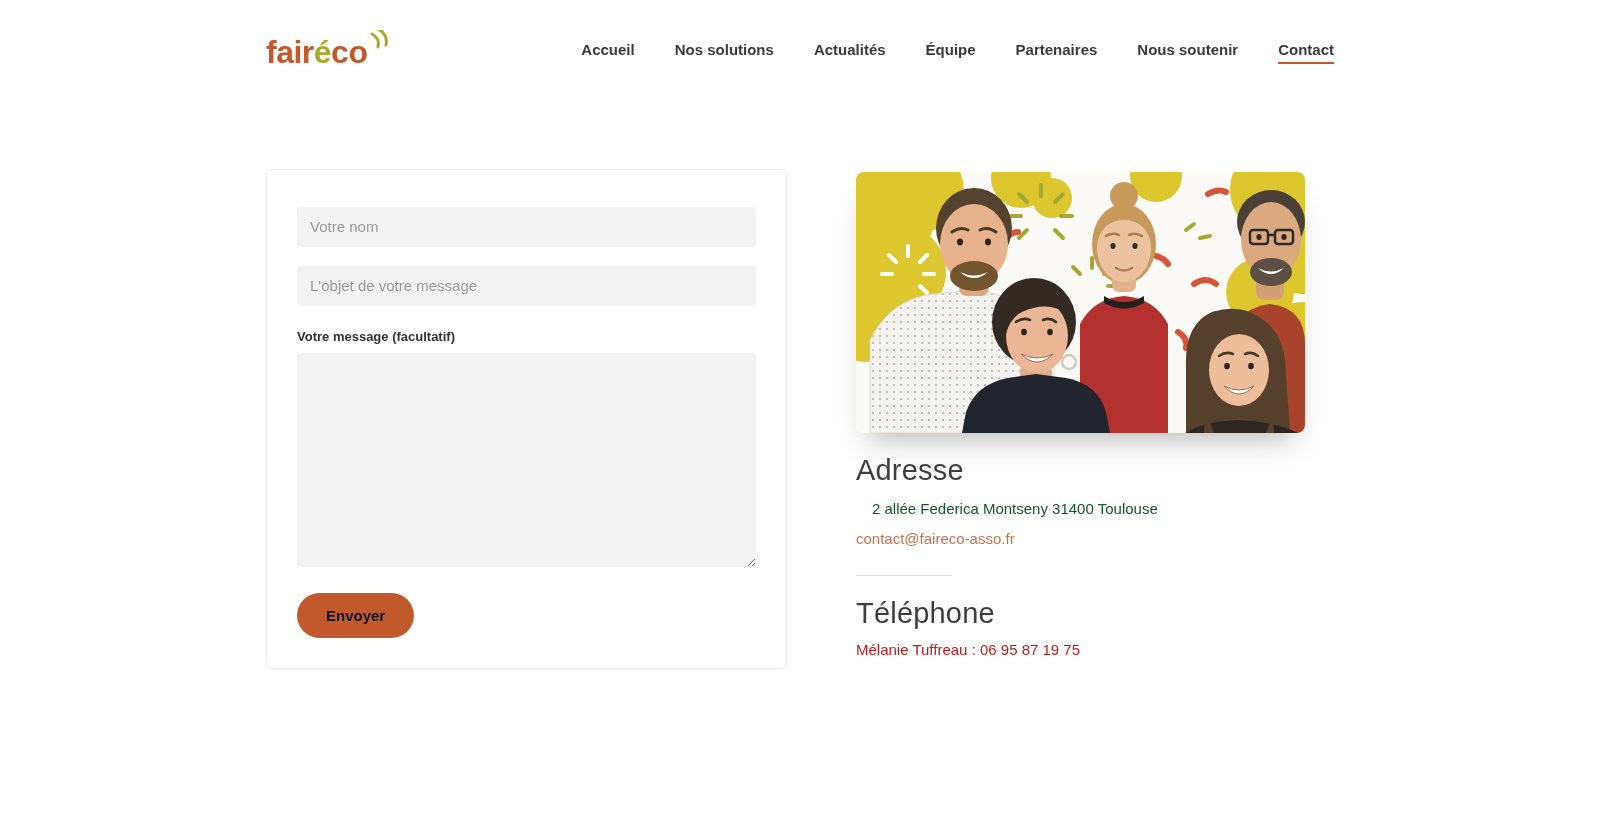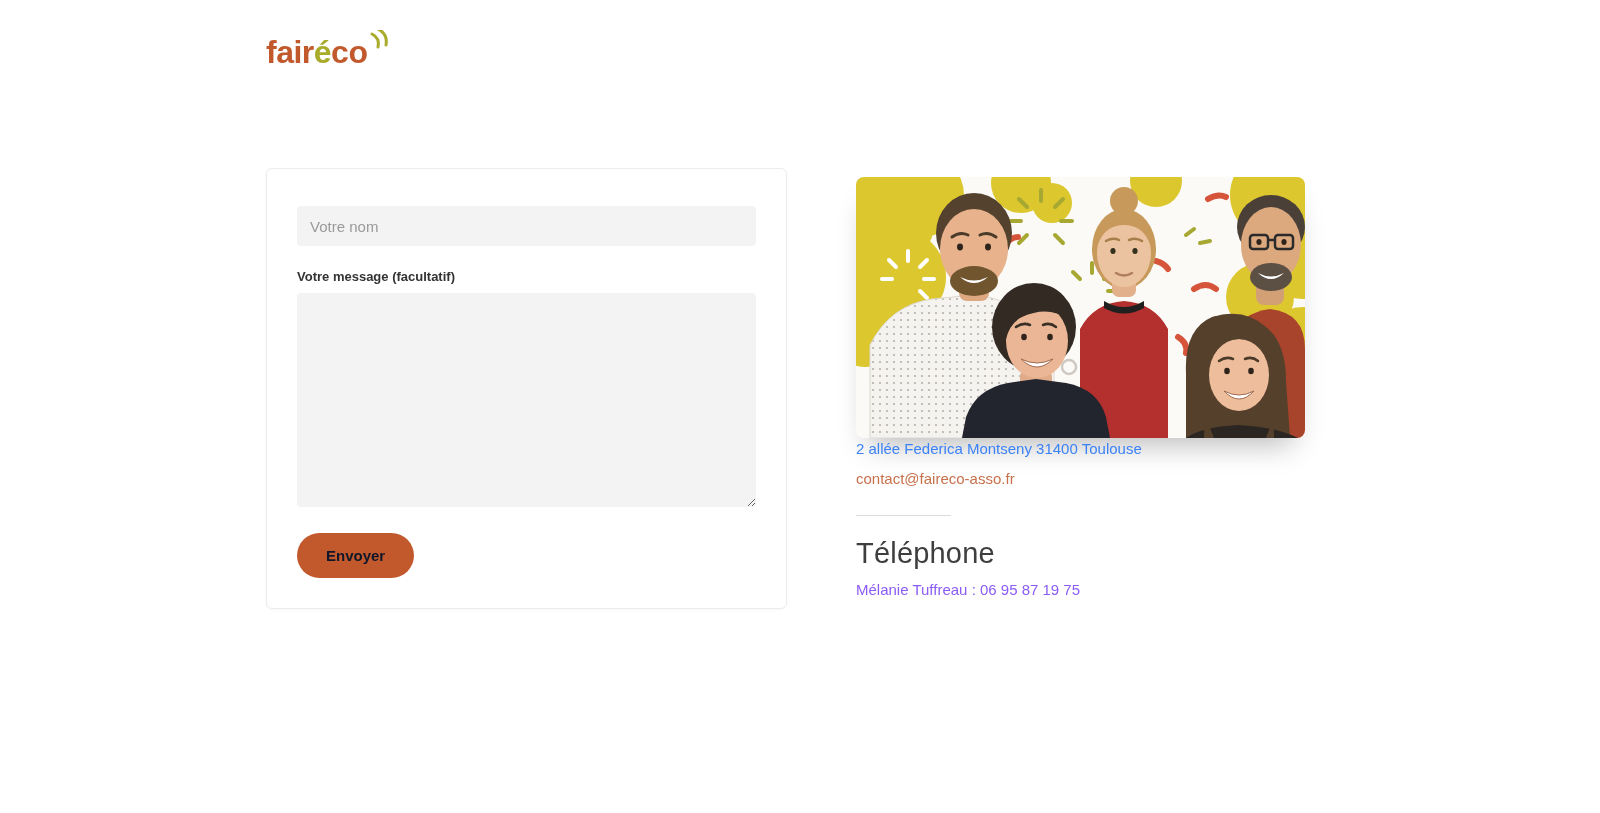--- a/index.html
+++ b/index.html
@@ -49,21 +49,21 @@
     cursor: pointer;
     white-space: nowrap;
   }
   nav a.active { border-bottom: 2px solid #c2592c; }
 
   
   main {
     display: flex;
     gap: 69px;
     margin-top: 94px;
-    align-items: flex-end;
+    align-items: center;
   }
 
   
   .form-card {
     width: 521px;
     border: 1px solid #ececec;
     border-radius: 6px;
     padding: 37px 30px 30px 30px;
     background: #fff;
     box-shadow: 0 1px 3px rgba(0,0,0,0.03);
@@ -128,55 +128,65 @@
     background: #fbfaf7;
   }
   .photo svg { display: block; }
   .section-title {
     font-size: 29px;
     font-weight: 400;
     color: #3e3e3e;
     margin: 21px 0 11px 0;
     letter-spacing: 0.2px;
   }
-  .info-text { font-size: 15px; color: #3b82f6; margin: 0 0 11px 0; line-height: 1.4; }
+  .info-text { font-size: 15px; color: #14532d; margin: 0 0 11px 16px; line-height: 1.4; }
   .email-link {
     display: inline-block;
     font-size: 15px;
     color: #c7714b;
     text-decoration: none;
     cursor: pointer;
   }
   .sep {
     width: 95px;
     border: none;
     border-top: 1px solid #dcdcdc;
     margin: 27px 0 0 0;
   }
-  .phone-line { font-size: 15px; color: #8b5cf6; margin: 0 0 11px 0; }
+  .phone-line { font-size: 15px; color: #b91c1c; margin: 0 0 11px 0; }
 </style>
 </head>
 <body>
 
 <div class="container">
 
   <header>
     <a class="logo">
       <span class="logo-text"><span class="logo-part">fair</span><span class="logo-accent">é</span><span class="logo-part">co</span></span>
       <svg class="logo-arcs" width="27" height="26" viewBox="0 0 27 26" fill="none">
         <path d="M13 17 Q 15 8 7 4" stroke="#a9ab2a" stroke-width="3" stroke-linecap="round"></path>
         <path d="M21 15 Q 23 4 13 -1" stroke="#a9ab2a" stroke-width="3" stroke-linecap="round"></path>
       </svg>
     </a>
+    <nav>
+      <a>Accueil</a>
+      <a>Nos solutions</a>
+      <a>Actualités</a>
+      <a>Équipe</a>
+      <a>Partenaires</a>
+      <a>Nous soutenir</a>
+      <a class="active">Contact</a>
+    </nav>
   </header>
 
   <main>
 
     <section class="form-card">
       <input class="text-input" type="text" placeholder="Votre nom" style="">
+      <input class="text-input" type="text" placeholder="L'objet de votre message" style="">
       <label class="msg-label">Votre message (facultatif)</label>
       <textarea class="msg-textarea" style=""></textarea>
       <button class="send-btn">Envoyer</button>
     </section>
 
     <aside class="info-col">
 
       <div class="photo">
         <svg width="449" height="261" viewBox="0 0 449 261" xmlns="http://www.w3.org/2000/svg">
           <defs>
@@ -302,20 +312,21 @@
             <path d="M418,261 L416,184 Q424,230 410,261 Z" fill="#55402c"></path>
             <ellipse cx="371" cy="194" rx="2.8" ry="3.2" fill="#2e241c"></ellipse>
             <ellipse cx="395" cy="194" rx="2.8" ry="3.2" fill="#2e241c"></ellipse>
             <path d="M363,184 q7,-5 14,-2" stroke="#4a3a28" stroke-width="2.5" fill="none" stroke-linecap="round"></path>
             <path d="M389,182 q7,-3 13,2" stroke="#4a3a28" stroke-width="2.5" fill="none" stroke-linecap="round"></path>
             <path d="M368,214 Q383,230 398,214 Q383,222 368,214 Z" fill="#ffffff" stroke="#a06b50" stroke-width="1"></path>
           </g>
         </svg>
       </div>
 
+      <h2 class="section-title">Adresse</h2>
       <p class="info-text">2 allée Federica Montseny 31400 Toulouse</p>
       <a class="email-link">contact@faireco-asso.fr</a>
 
       <hr class="sep">
 
       <h2 class="section-title">Téléphone</h2>
       <p class="phone-line">Mélanie Tuffreau : 06 95 87 19 75</p>
 
     </aside>
 

